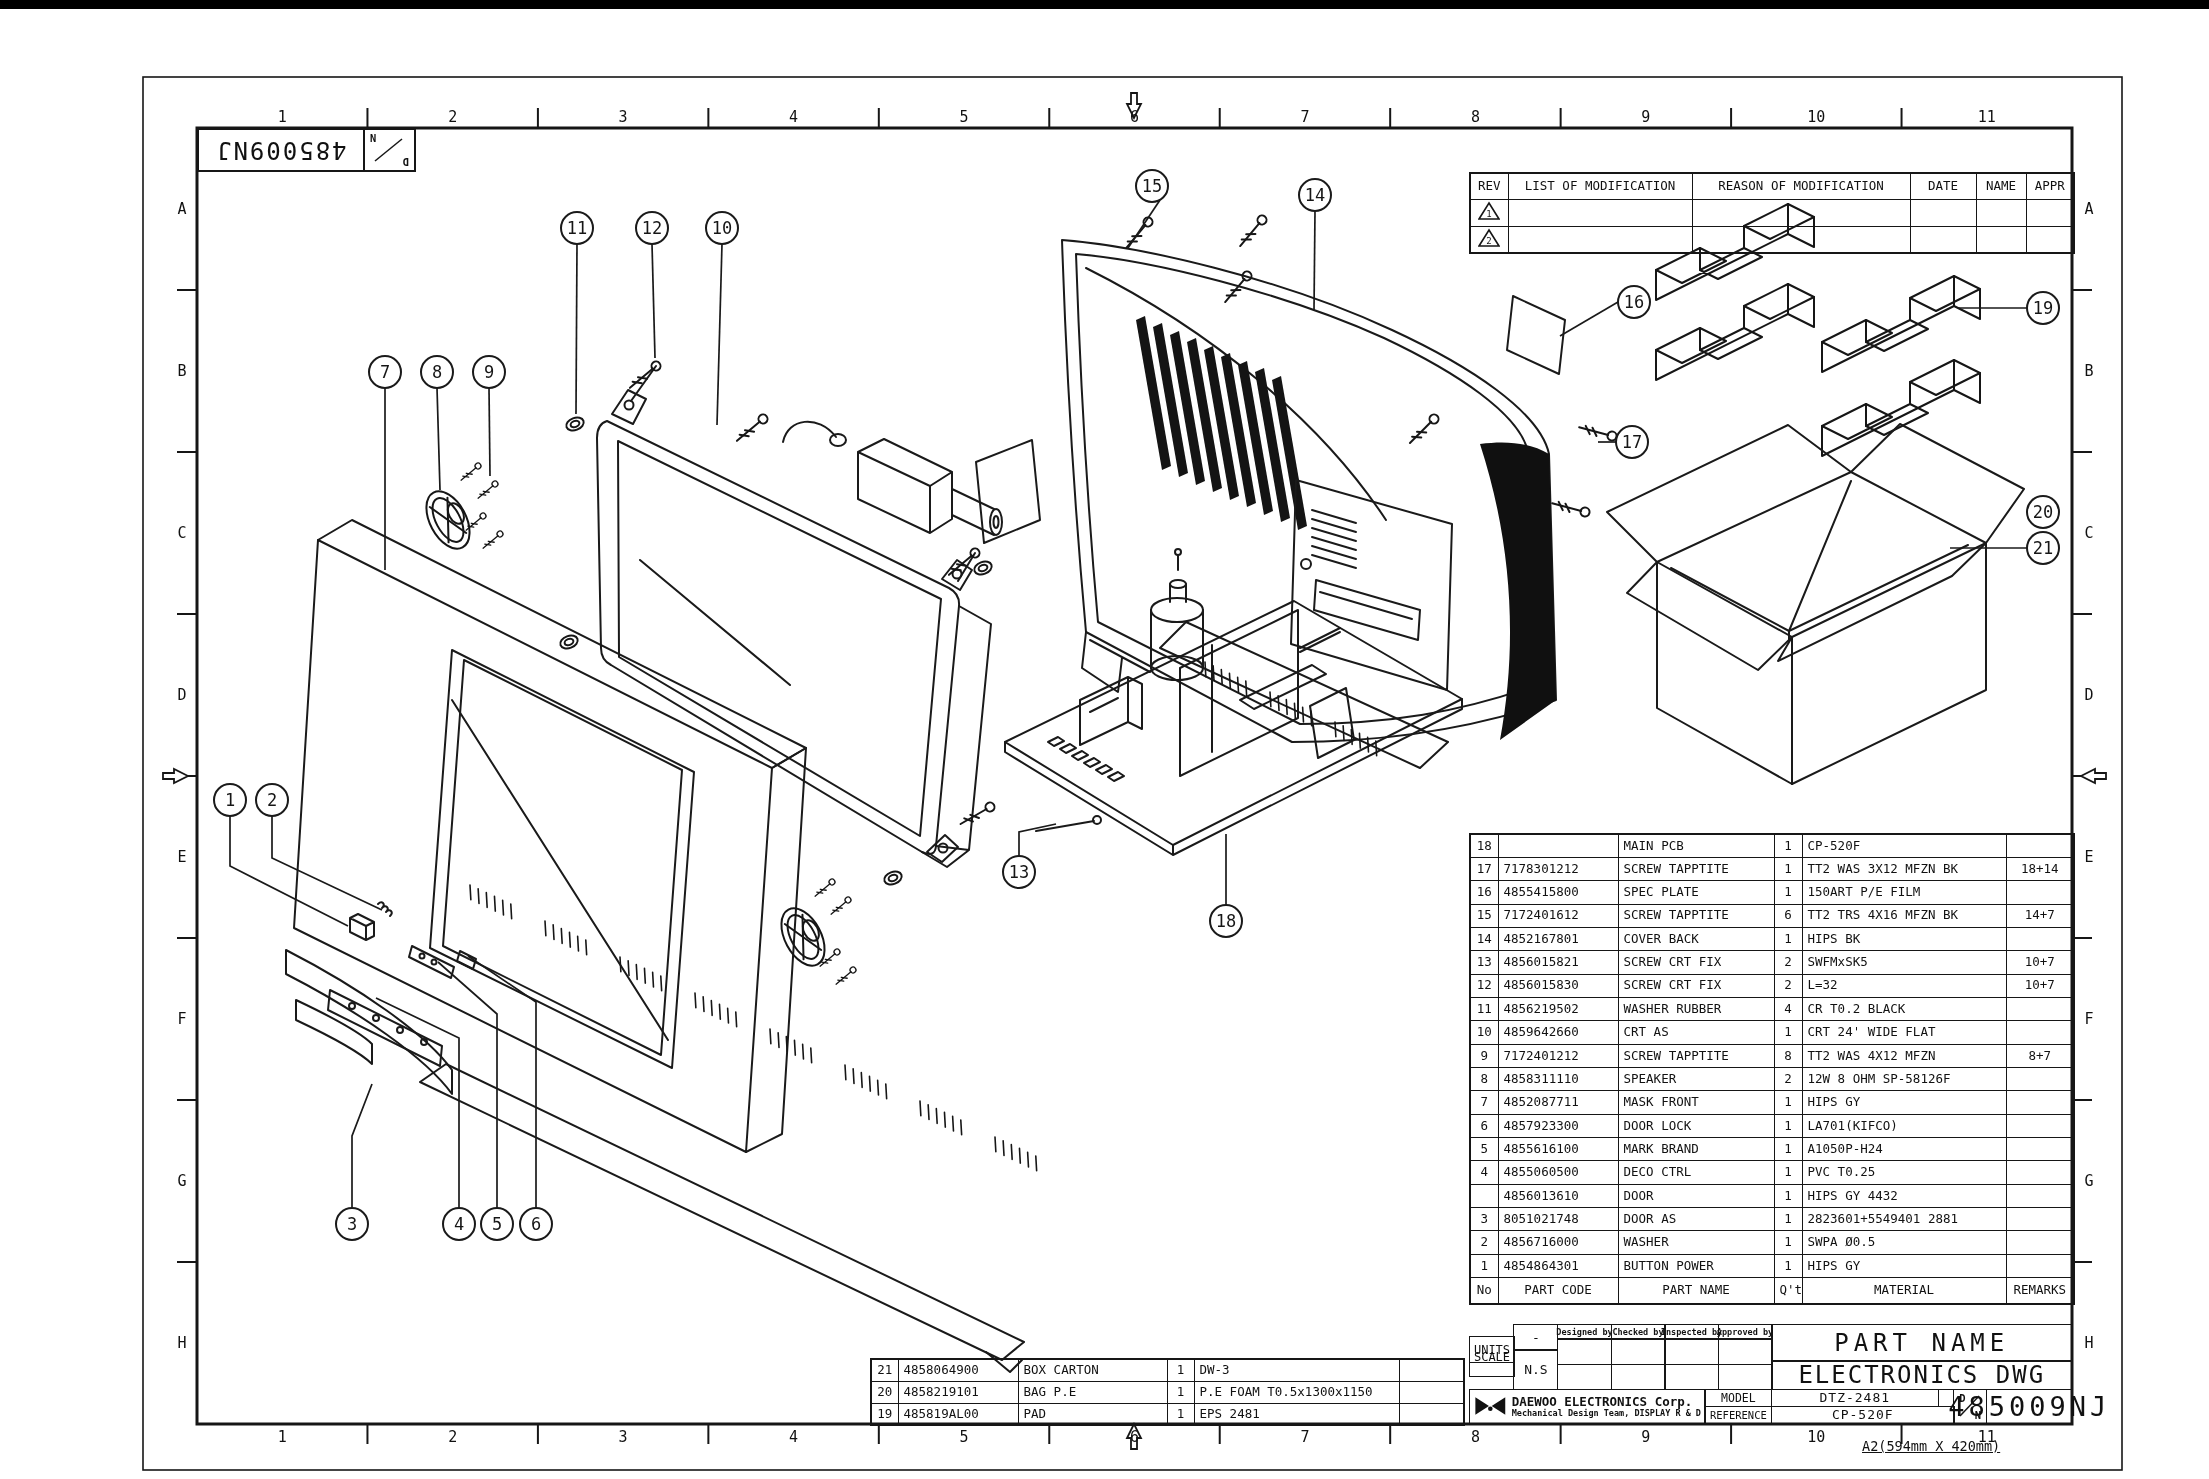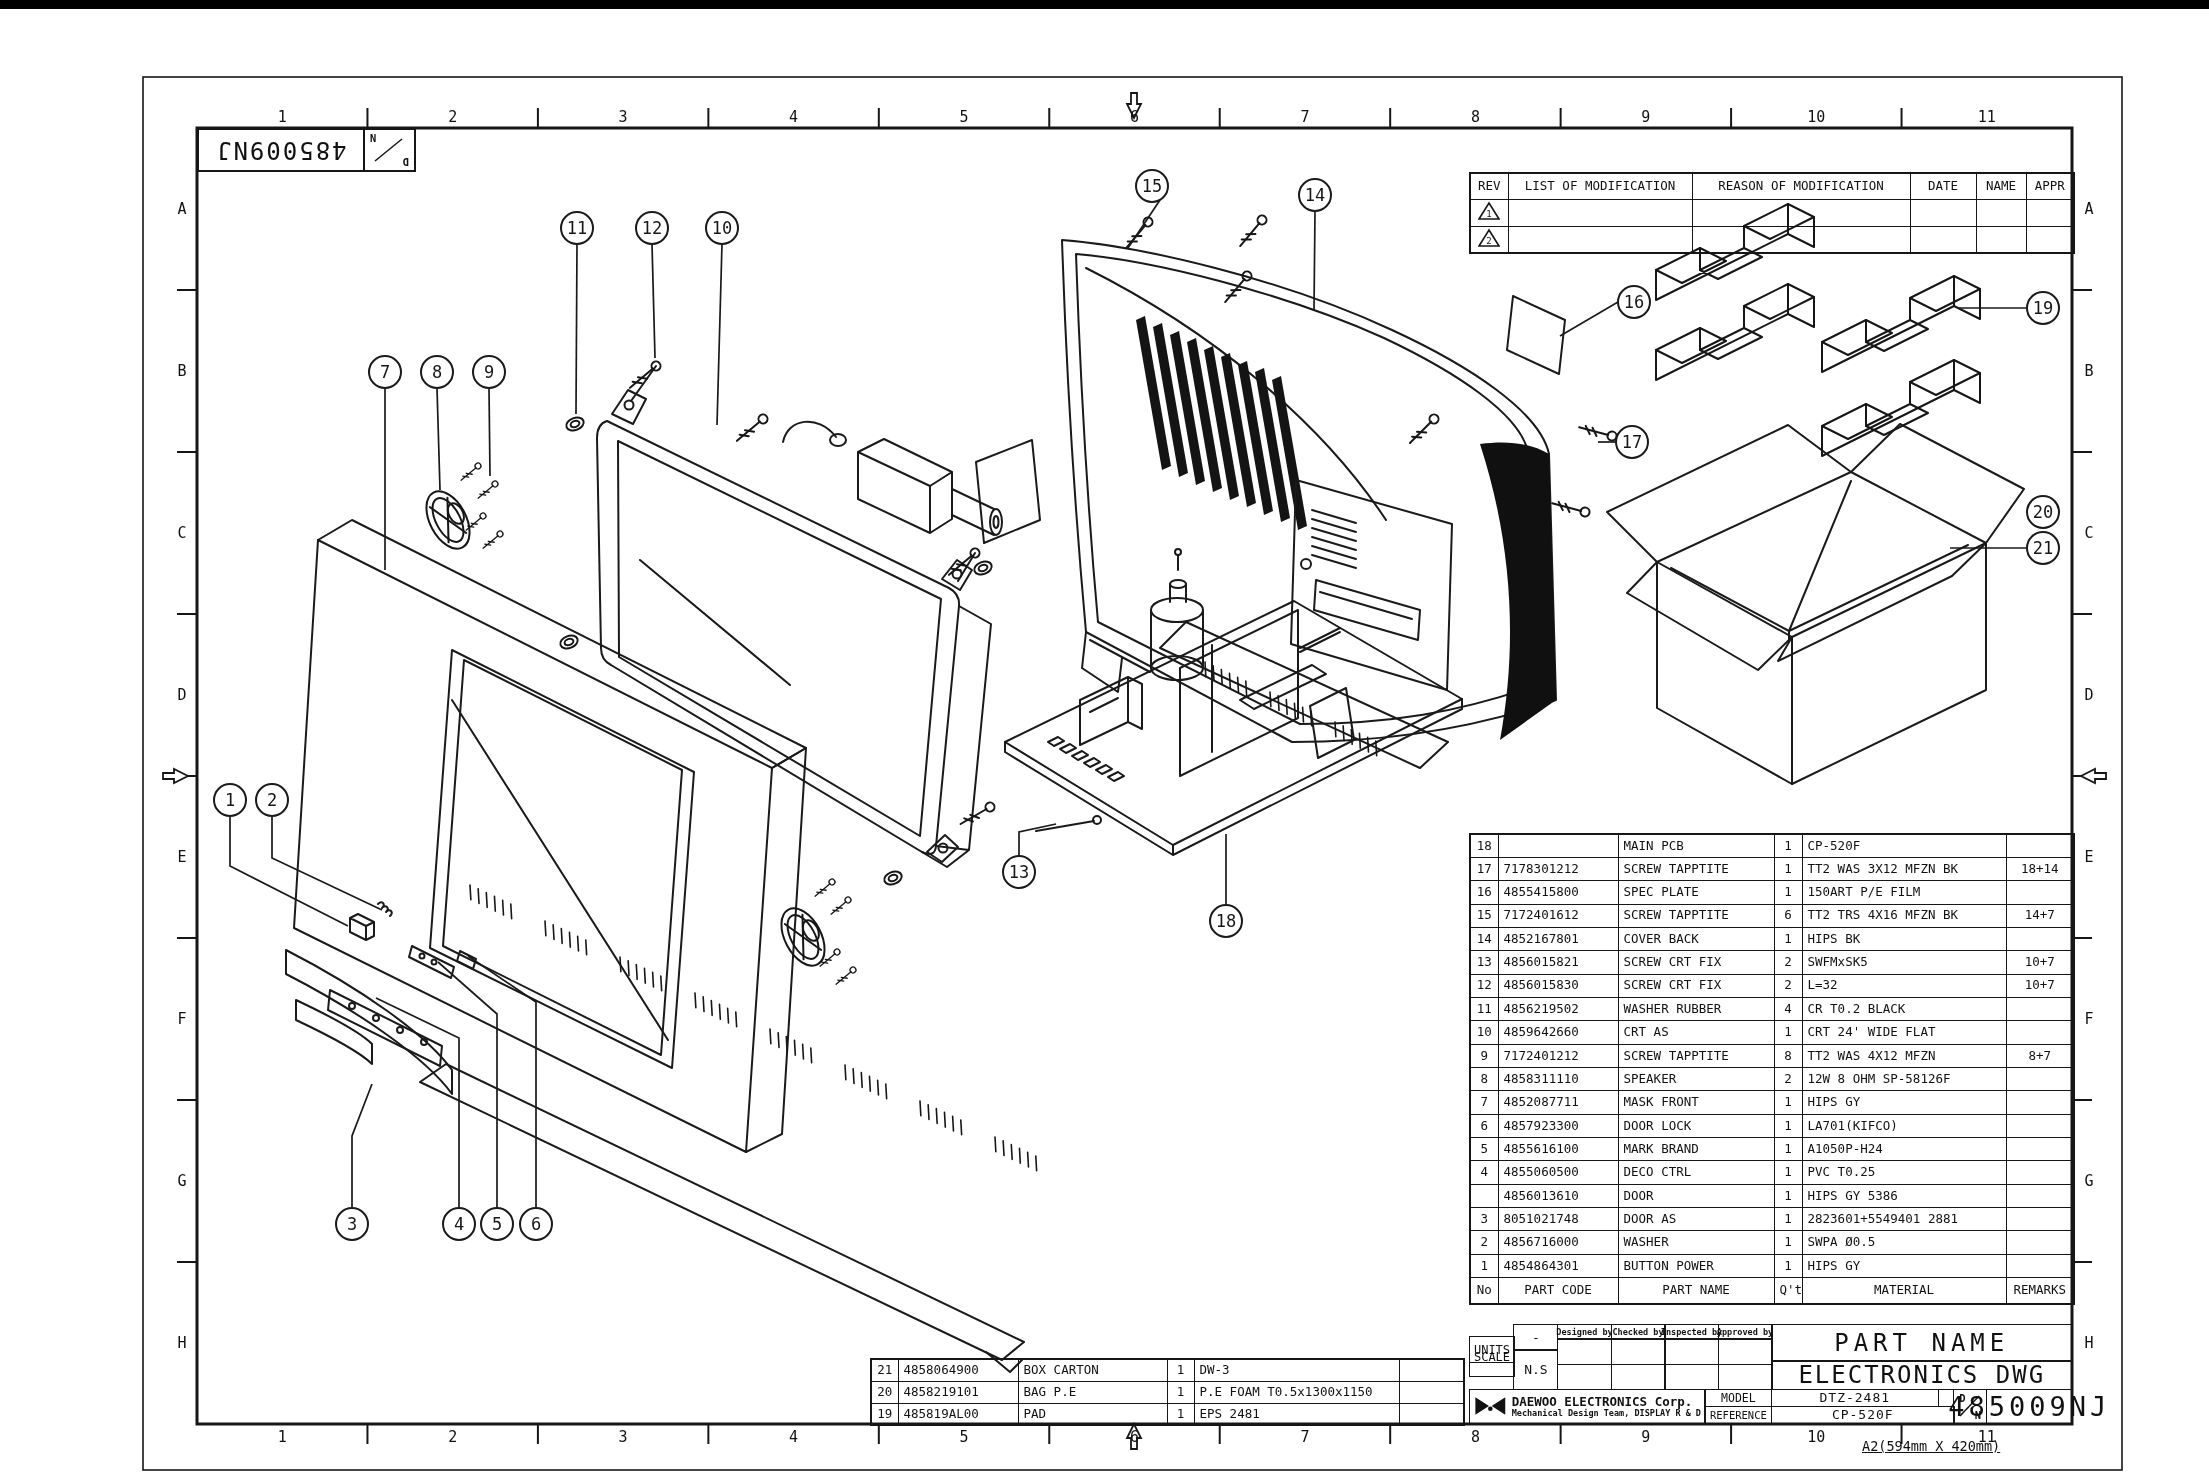--- a/index.html
+++ b/index.html
@@ -575,21 +575,21 @@
             <td>DECO CTRL</td>
             <td class="ctr">1</td>
             <td>PVC T0.25</td>
             <td class="ctr"></td>
           </tr>
           <tr style="height: 23.35px;">
             <td class="ctr"></td>
             <td>4856013610</td>
             <td>DOOR</td>
             <td class="ctr">1</td>
-            <td>HIPS GY 5386</td>
+            <td>HIPS GY 4432</td>
             <td class="ctr"></td>
           </tr>
           <tr style="height: 23.35px;">
             <td class="ctr">3</td>
             <td>8051021748</td>
             <td>DOOR AS</td>
             <td class="ctr">1</td>
             <td>2823601+5549401 2881</td>
             <td class="ctr"></td>
           </tr>

